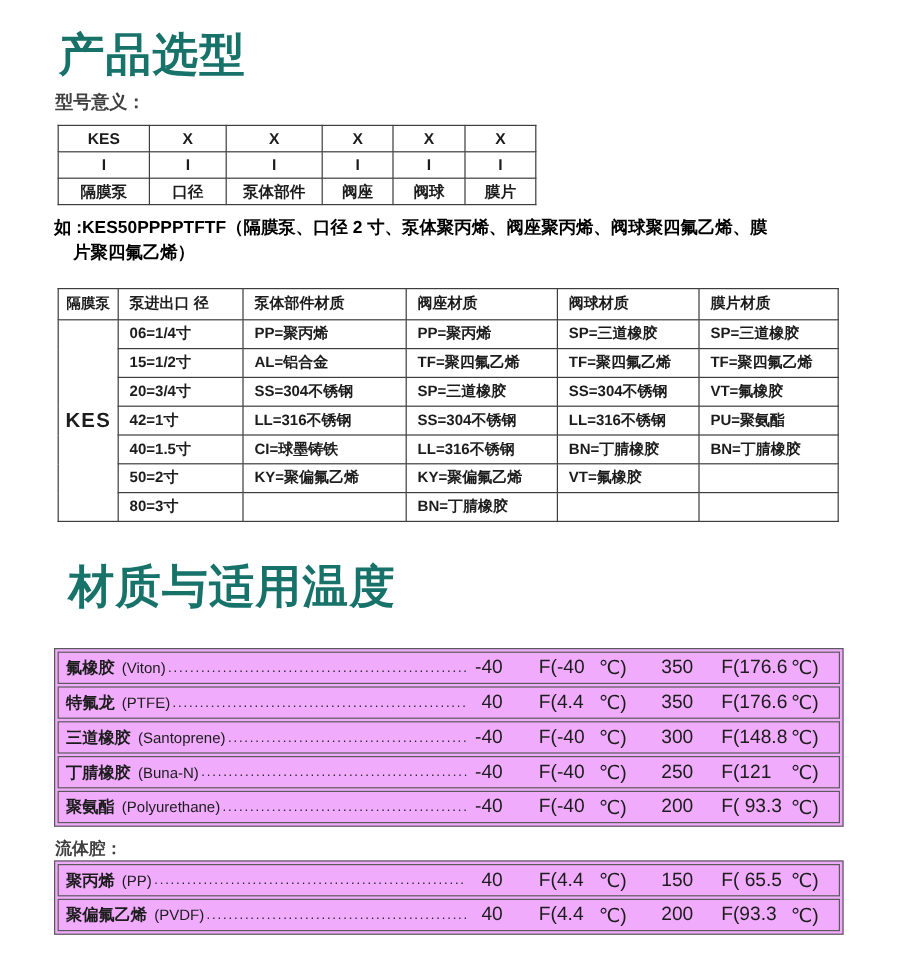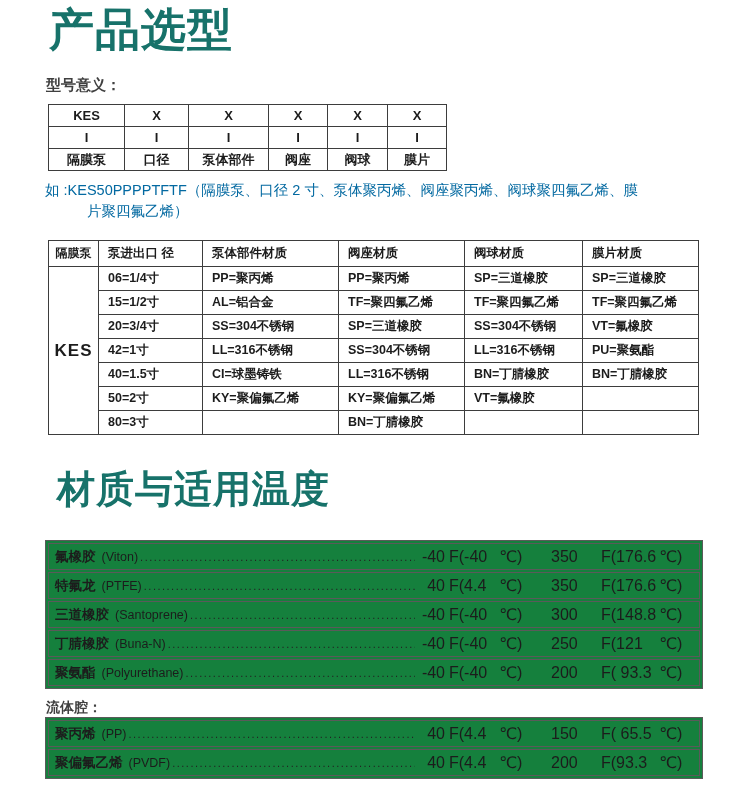--- a/index.html
+++ b/index.html
@@ -1,56 +1,56 @@
 <!DOCTYPE html>
 <html><head>
 <meta charset="utf-8">
 <style>
   html,body{margin:0;padding:0;background:#ffffff;}
   body{width:750px;height:806px;font-family:"Liberation Sans","DejaVu Sans",sans-serif;color:#1c1c1c;}
   .page{position:relative;width:750px;height:806px;background:#fff;overflow:hidden;}
 
   .title{position:absolute;color:#17726a;font-weight:700;letter-spacing:1px;}
-  .title-1{left:49px;top:0;font-size:45px;}
+  .title-1{left:49px;top:20px;font-size:38px;}
   .title-2{left:57px;top:464px;font-size:38px;}
 
   .sublabel{position:absolute;font-size:15px;font-weight:700;color:#404040;}
   .label-model{left:46px;top:76px;}
   .label-seal{left:46px;top:518px;font-size:14px;margin-top:33px;}
   .label-fluid{left:46px;top:699px;font-size:14px;}
 
   
   table{border-collapse:collapse;table-layout:fixed;}
   .model-table{position:absolute;left:48px;top:104px;width:398px;}
   .model-table td{border:1px solid #3d3d3d;height:21px;text-align:center;vertical-align:middle;
     font-size:13px;font-weight:600;padding:0;}
 
   
-  .example{position:absolute;left:45px;top:180px;font-size:14.5px;font-weight:400;line-height:21px;color:#0369a1;}
-  .example .line2{display:block;margin-left:42px;}
+  .example{position:absolute;left:45px;top:180px;font-size:14.5px;font-weight:700;line-height:21px;color:#000000;}
+  .example .line2{display:block;margin-left:16px;}
 
   
   .selection-table{position:absolute;left:48px;top:240px;width:650px;}
   .selection-table td,.selection-table th{border:1px solid #3d3d3d;vertical-align:middle;
     font-size:12.5px;font-weight:600;padding:0 0 0 9px;text-align:left;height:23px;}
   .selection-table th{height:25px;}
   .selection-table th.c0{text-align:center;padding:0;font-size:12px;}
   .selection-table td.pump-series{text-align:center;padding:0;font-size:17px;font-weight:600;letter-spacing:1px;}
 
   
-  .temp-table{position:absolute;left:45px;width:658px;border:1px solid #5a5a5a;padding:2px;box-sizing:border-box;background:#15803d;}
+  .temp-table{position:absolute;left:45px;width:658px;border:1px solid #5a5a5a;padding:2px;box-sizing:border-box;background:#f0abfc;}
   .temp-table .trow{border:1px solid #5a5a5a;height:25px;display:flex;align-items:center;
     padding:0 14px 0 6px;margin-bottom:2px;box-sizing:content-box;}
   .temp-table .trow:last-child{margin-bottom:0;}
   .mat-name{font-weight:700;font-size:13.5px;margin-right:6px;white-space:nowrap;}
   .mat-en{font-size:12.5px;white-space:nowrap;}
   .dots{flex:1;overflow:hidden;white-space:nowrap;font-size:11px;letter-spacing:1.5px;color:#222;margin-left:2px;}
   .tv{font-size:16px;white-space:nowrap;}
   .tv1{width:30px;text-align:right;}
-  .tv2{width:50px;margin-left:4px;}
+  .tv2{width:50px;margin-left:30px;}
   .tv3{width:52px;}
   .tv4{width:50px;}
   .tv5{width:58px;}
   .tv6{width:26px;}
   #seal-table{top:540px;}
   #fluid-table{top:717px;}
 </style>
 </head>
 <body>
 

